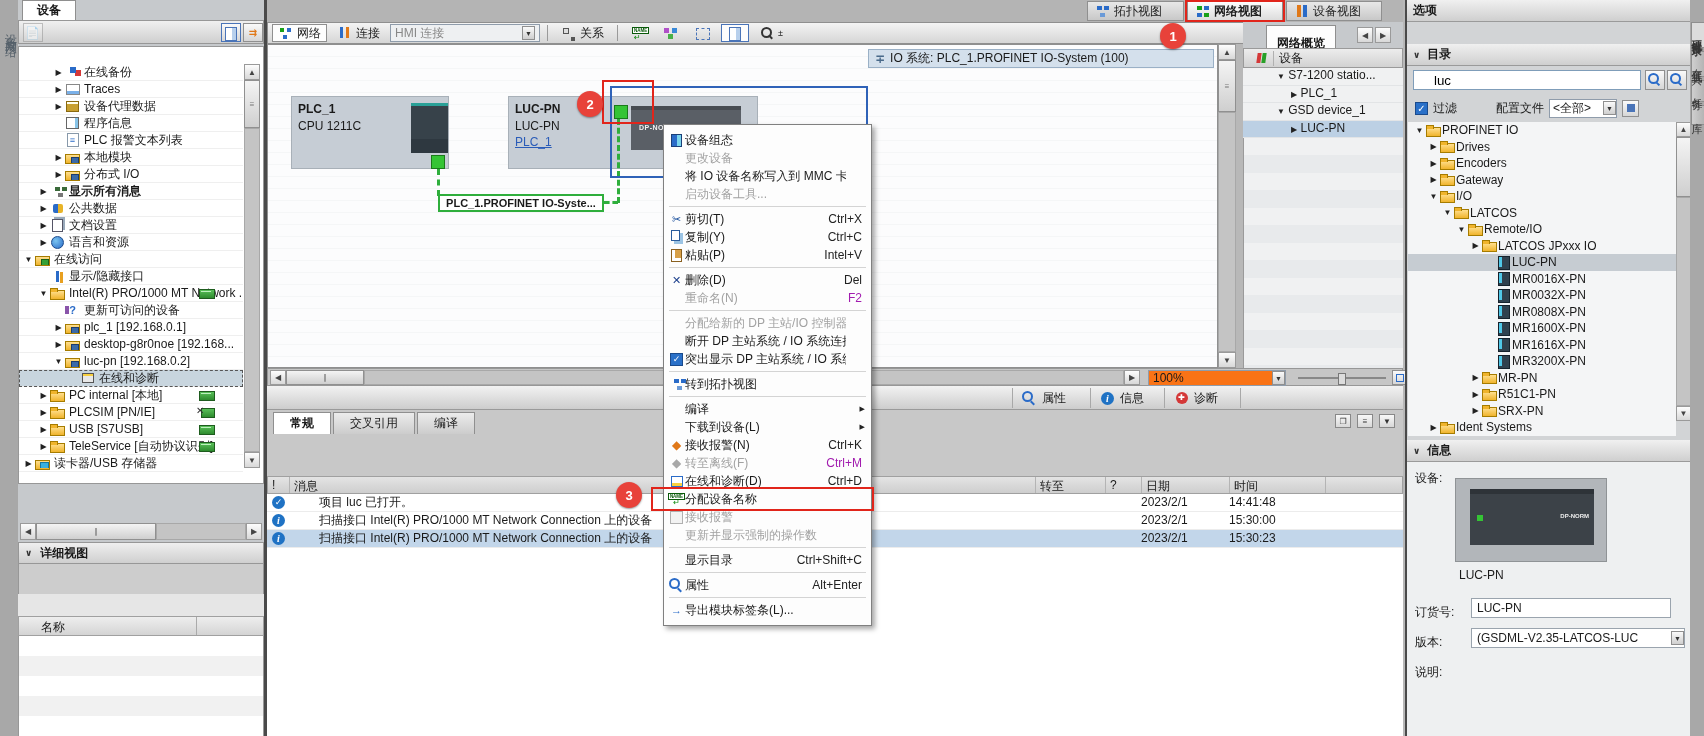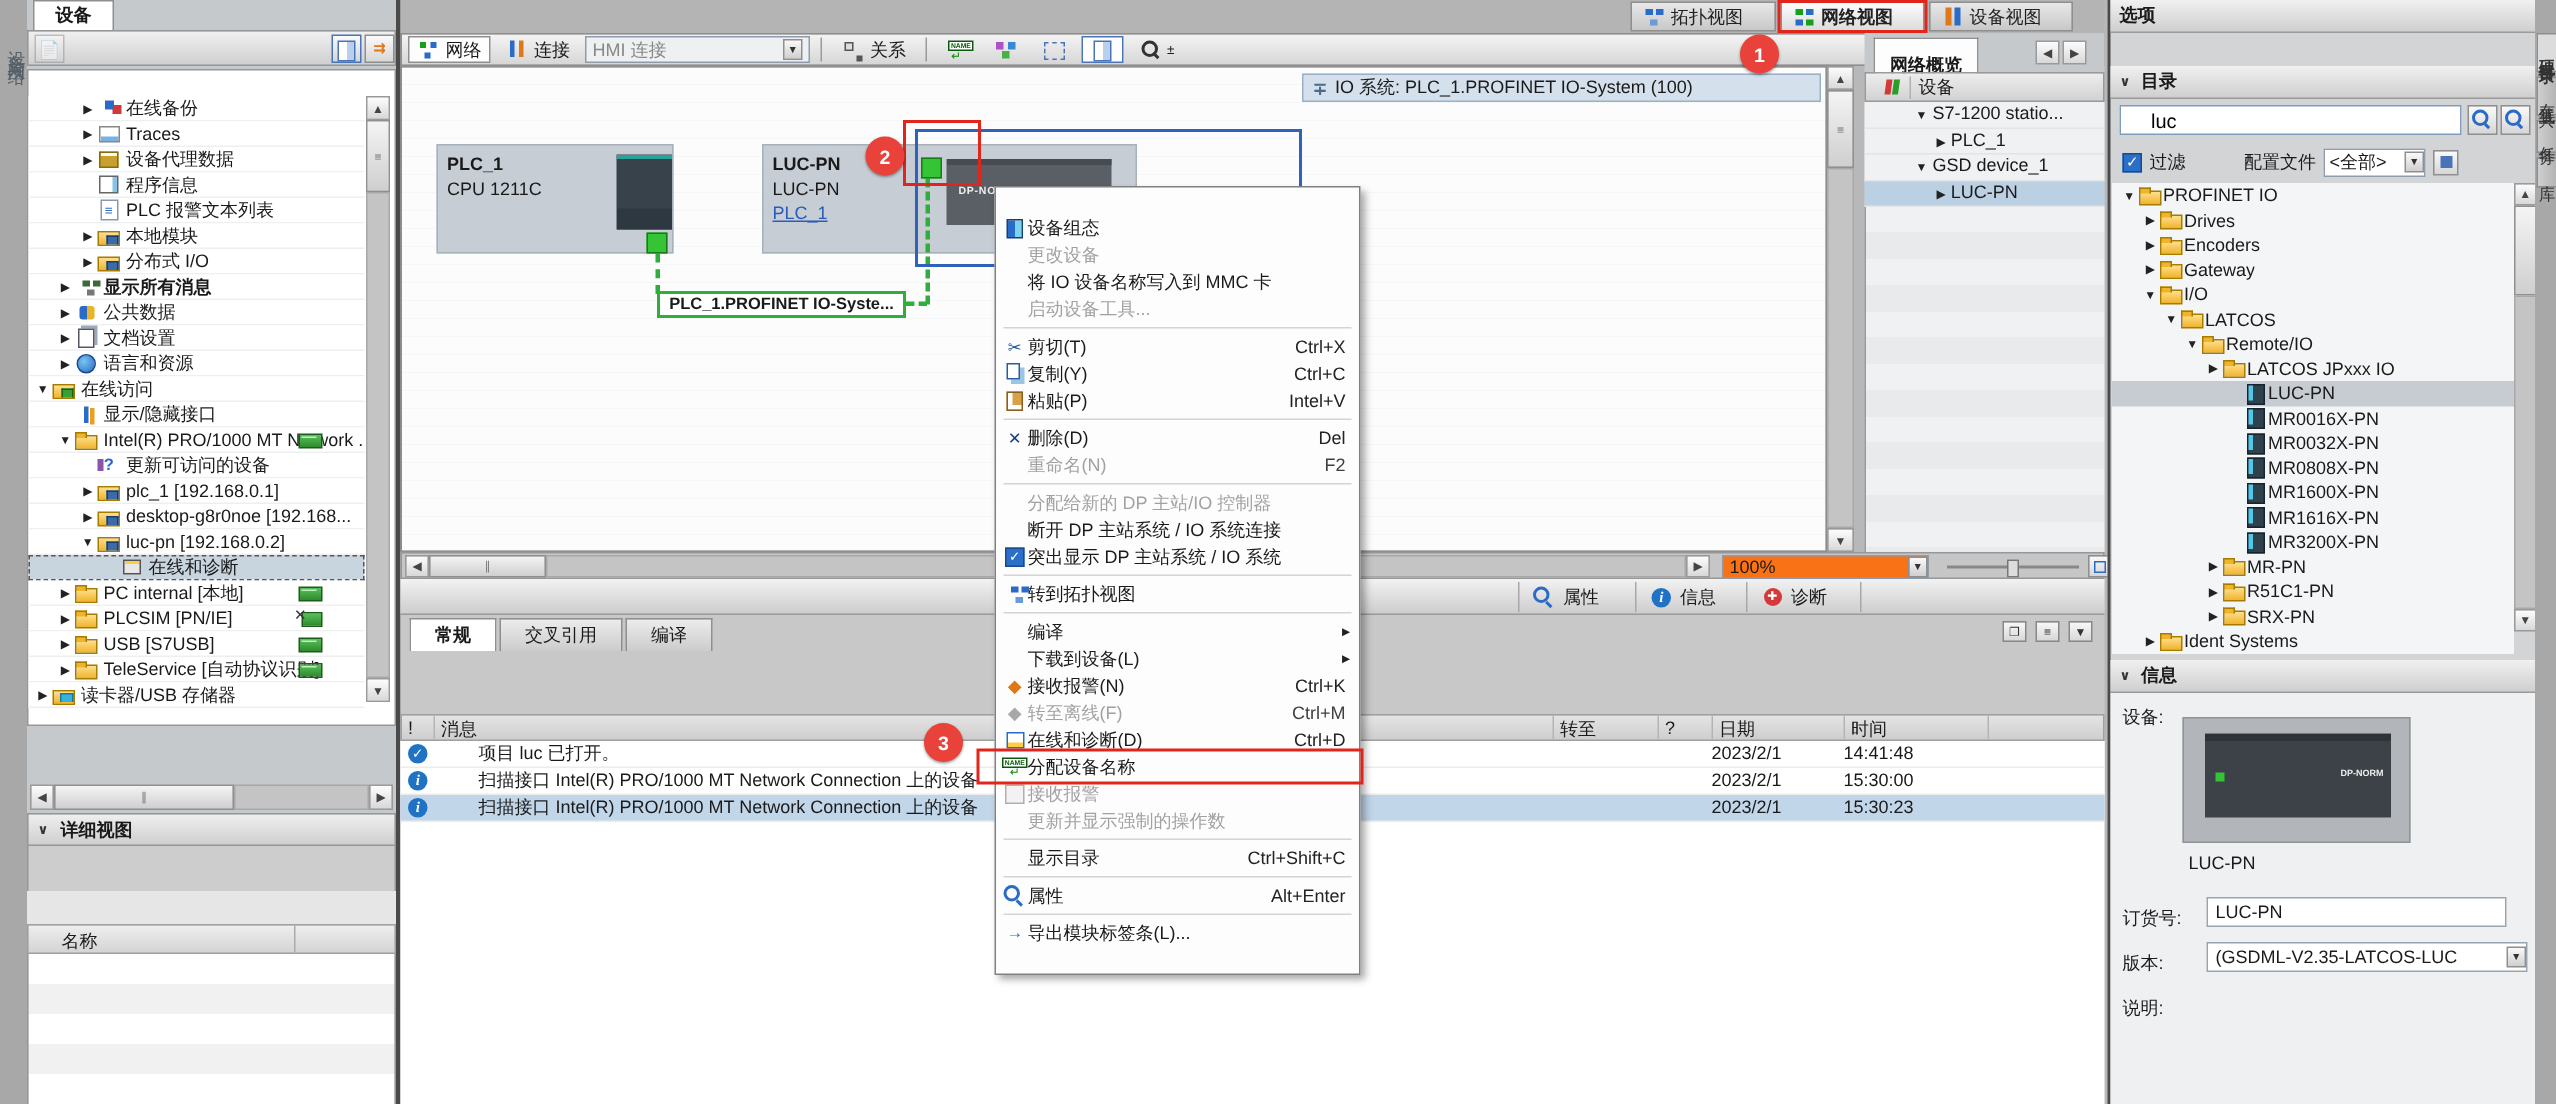--- a/index.html
+++ b/index.html
@@ -141,21 +141,21 @@
   #bus-label { position:absolute; left:170px; top:149px; width:166px; height:18px; background:#fff; border:2px solid #2fae3c; font-weight:bold; font-size:11px; display:flex; align-items:center; justify-content:center; white-space:nowrap; z-index:5; }
 
   
   #scrollrow { left:267px; top:368px; width:1136px; height:18px; background:#c6c6c6; border:1px solid #979797; }
   .zoom-select { position:absolute; left:880px; top:1px; width:138px; height:16px; background:#f97316; border:1px solid #8f9cab; display:flex; align-items:center; justify-content:space-between; padding-left:4px; }
   #zoom-slider { position:absolute; left:1030px; top:8px; width:88px; height:2px; background:#888; }
   #zoom-slider::before { content:""; position:absolute; left:40px; top:-4px; width:6px; height:10px; background:#dcdcdc; border:1px solid #777; }
 
   
   #ov-panel { left:1243px; top:22px; width:160px; height:346px; background:#c6c9cc; }
-  #ov-tab { position:absolute; left:6px; top:3px; height:21px; padding:17px 10px; background:#fdfdfd; border:1px solid #8f8f8f; border-bottom:none; font-weight:bold; display:flex; align-items:center; }
+  #ov-tab { position:absolute; left:23px; top:3px; height:21px; padding:17px 10px; background:#fdfdfd; border:1px solid #8f8f8f; border-bottom:none; font-weight:bold; display:flex; align-items:center; }
   .ov-arrows { position:absolute; top:5px; width:16px; height:16px; }
   #ov-head { position:absolute; left:0; top:26px; width:160px; height:20px; background:linear-gradient(#ededed,#d2d2d2); border:1px solid #9a9a9a; display:flex; align-items:center; }
   #ov-head .c0 { width:30px; border-right:1px solid #b0b0b0; display:flex; justify-content:center; }
   #ov-rows { position:absolute; left:0; top:46px; width:160px; }
   .ov-row { display:fl
 ex; align-items:center; height:17.5px; padding-left:calc(34px + var(--indent,0)*14px); background:#f0f1f2; border-bottom:1px solid #e2e4e6; white-space:nowrap; }
   .ov-row.selected { background:#bcd0e4; }
   #ov-empty { position:absolute; left:0; top:116px; width:160px; height:230px; background:repeating-linear-gradient(180deg,#f0f1f2 0 17px,#e8eaec 17px 35px); border-left:1px solid #9a9a9a; }
 
   
@@ -176,25 +176,25 @@
   #msg-head { position:absolute; left:0; top:90px; width:1136px; height:18px; display:grid; grid-template-columns:22px 746px 70px 36px 88px 96px 78px; background:linear-gradient(#e4e4e4,#cecece); border:1px solid #a0a0a0; }
   #msg-head div { border-right:1px solid #b4b4b4; padding:1px 4px; overflow:hidden; white-space:nowrap; }
   #msg-rows { position:absolute; left:0; top:108px; width:1136px; background:#fff; }
   .msg-row { display:grid; grid-template-columns:22px 746px 70px 36px 88px 96px 78px; height:18px; line-height:17px; border-bottom:1px solid #ececec; background:#fff; }
   .msg-row.selected { background:#c2d6ea; }
   .msg-row .ic { margin:1px 0 0 3px; }
   .msg-row .mtext { padding-left:30px; white-space:nowrap; overflow:hidden; }
   #msg-white { position:absolute; left:0; top:162px; width:1136px; height:188px; background:#fff; }
 
   
-  #ctx-menu { position:absolute; left:663px; top:124px; width:244px; background:#fdfdfd; border:1px solid #808080; box-shadow:3px 3px 5px rgba(0,0,0,.35); z-index:50; padding:18px 1px; }
+  #ctx-menu { position:absolute; left:663px; top:124px; width:209px; background:#fdfdfd; border:1px solid #808080; box-shadow:3px 3px 5px rgba(0,0,0,.35); z-index:50; padding:6px 1px; }
   .mi { display:flex; align-items:center; height:18px; padding:0 8px 0 3px; position:relative; white-space:nowrap; }
   .mi .lbl { flex:1; }
   .mi.disabled { color:#a2a2a2; }
-  .mi.disabled .sc { color:#404040; }
+  .mi.disabled .sc { color:#a21caf; }
   .mi.submenu::after { content:"▶"; font-size:7px; position:absolute; right:5px; top:5px; color:#222; }
   .mi.boxed::after { content:""; position:absolute; left:-14px; right:-4px; top:-3px; bottom:-3px; border:2px solid #e1251b; z-index:60; }
   .menu-sep { height:1px; background:#d4d4d4; margin:3px 4px; }
 
   
   #catalog { left:1405px; top:0; width:285px; height:736px; background:#d2d4d6; border-left:2px solid #4a4a4a; }
   .sec-head { position:absolute; left:0; width:285px; height:22px; background:linear-gradient(#f0f0f0,#cfcfcf); border-bottom:1px solid #9a9a9a; font-weight:bold; display:flex; align-items:center; gap:7px; padding-left:6px; }
   #cat-search { position:absolute; left:6px; top:70px; width:228px; height:20px; background:#fff; border:1px solid #7f9db9; padding:2px 20px; }
   .cat-sbtn { position:absolute; top:70px; width:20px; height:20px; }
   .mag::before { content:""; width:7px; height:7px; border:2px solid #2a6bc8; border-radius:50%; margin:0 3px 3px 0; }

